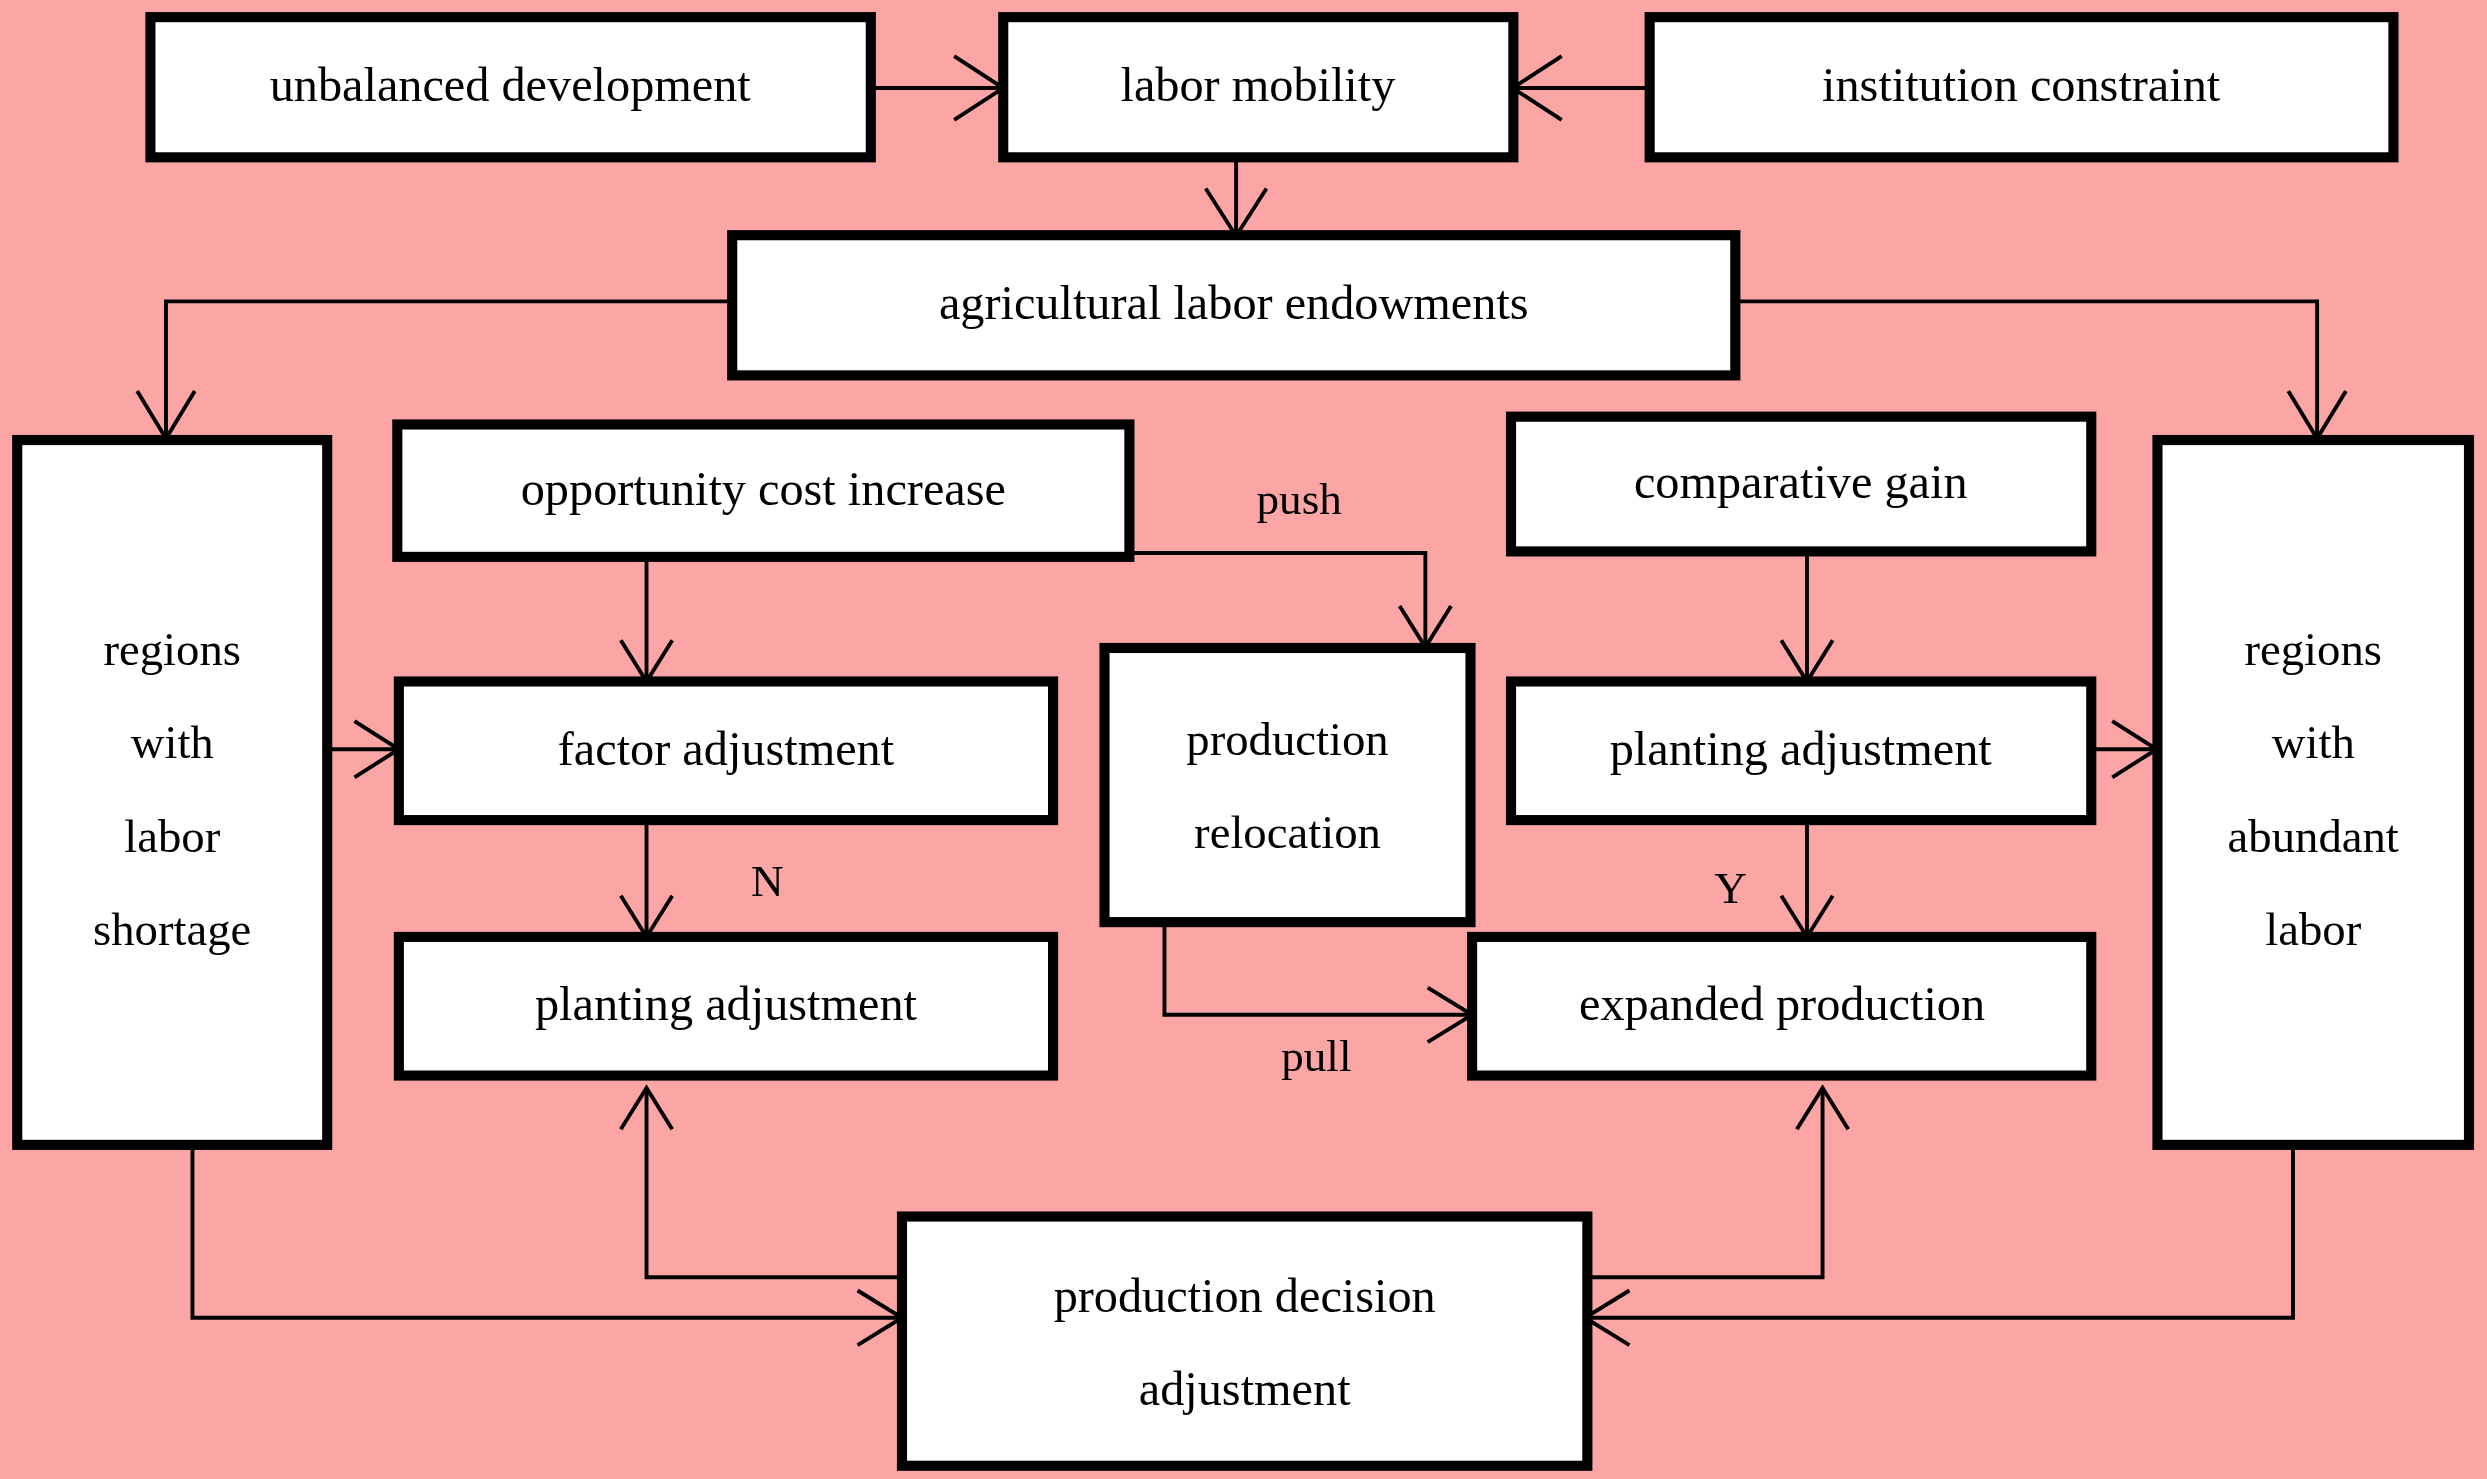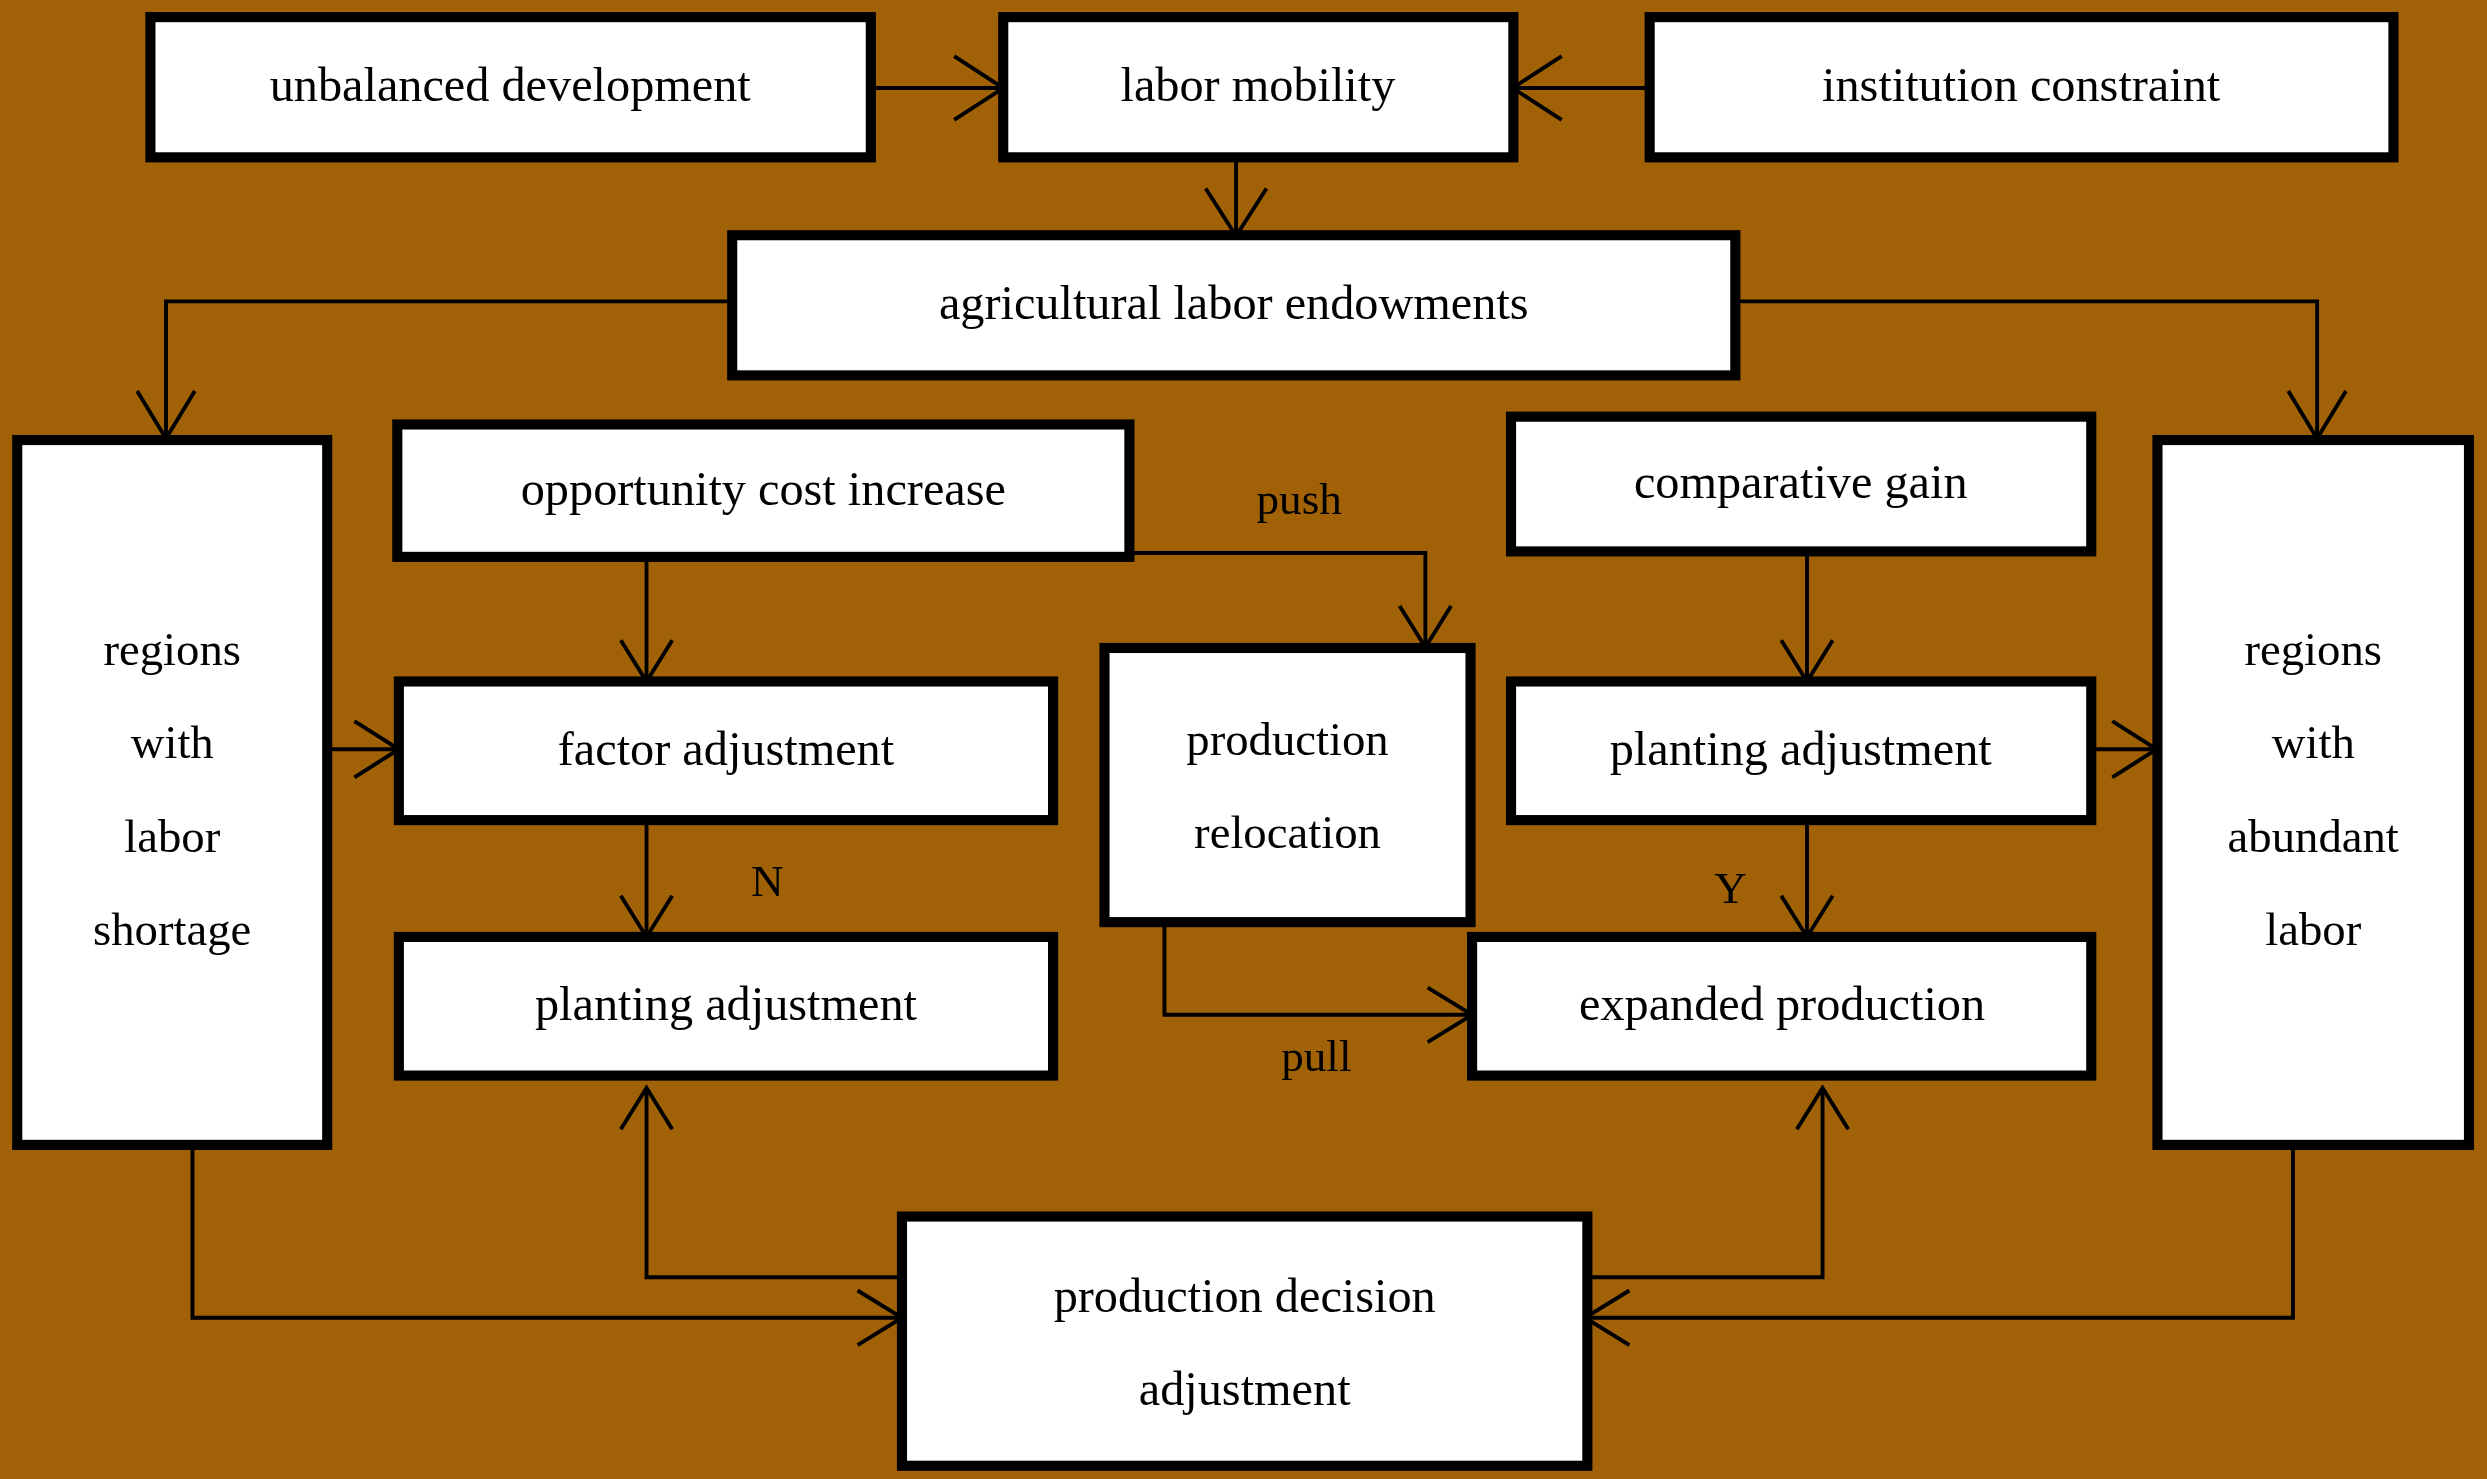--- a/index.html
+++ b/index.html
@@ -4,21 +4,21 @@
 <style>
   html, body {
     margin: 0;
     padding: 0;
     background: #ffffff;
   }
   #canvas-wrap {
     position: relative;
     width: 2487px;
     height: 1479px;
-    background: #a16207;
+    background: #fca5a5;
     font-family: "Liberation Serif", "DejaVu Serif", serif;
   }
   svg#flow {
     position: absolute;
     top: 0; left: 0;
     width: 2487px;
     height: 1479px;
     display: block;
   }
   .node-rect {

